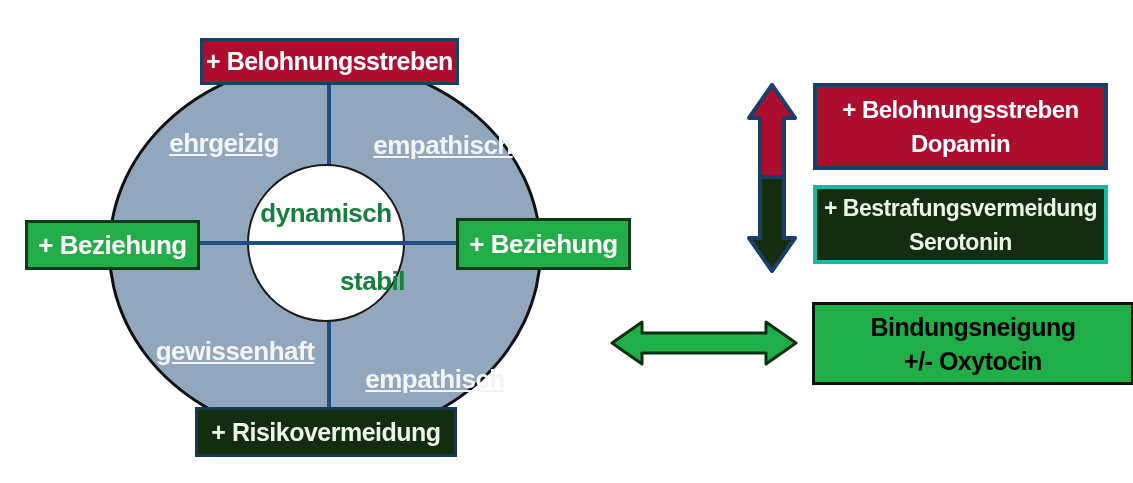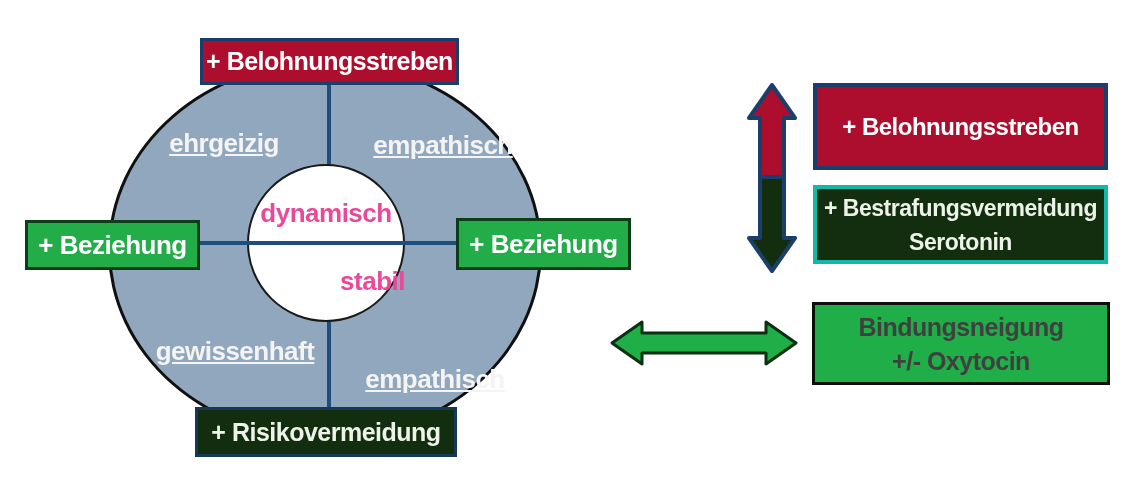--- a/index.html
+++ b/index.html
@@ -19,39 +19,39 @@
     position:absolute;left:247px;top:164px;width:158px;height:158px;
     background:#ffffff;border:2px solid #1a1a1a;border-radius:50%;z-index:3;
   }
   .h-line{position:absolute;left:200px;top:241px;width:256px;height:4px;background:#1e4e7d;z-index:4;}
 
   .quad-label{
     position:absolute;z-index:2;color:#f4f4f4;font-size:26px;text-align:center;width:180px;text-decoration:underline;
   }
   .center-label{
     position:absolute;left:247px;width:158px;text-align:center;z-index:5;
-    color:#ec4899;font-size:26px;
+    color:#15803d;font-size:26px;
   }
 
   .axis-box{
     position:absolute;z-index:6;display:flex;align-items:center;justify-content:center;
     color:#ffffff;font-size:24px;text-align:center;
   }
   .box-top{left:200px;top:38px;width:259px;height:47px;background:#ad0e2e;border:3px solid #1c3e6b;font-size:25px;}
   .box-bottom{left:195px;top:407px;width:262px;height:50px;background:#122e0e;border:3px solid #143a56;color:#eef3ea;font-size:25px;}
   .box-left{left:25px;top:220px;width:175px;height:50px;background:#22ad49;border:3px solid #0c3c18;font-size:26px;}
   .box-right{left:456px;top:218px;width:175px;height:52px;background:#22ad49;border:3px solid #0c3c18;font-size:26px;}
 
   .legend-box{
     position:absolute;z-index:6;display:flex;flex-direction:column;align-items:center;justify-content:center;
     color:#ffffff;text-align:center;line-height:34px;
   }
   .legend-red{left:813px;top:83px;width:295px;height:87px;background:#ad0e2e;border:4px solid #1c3e6b;font-size:24px;}
   .legend-darkgreen{left:813px;top:185px;width:295px;height:79px;background:#122e0e;border:4px solid #14b8a6;color:#eef3ea;font-size:23px;}
-  .legend-green{left:812px;top:302px;width:298px;height:83px;background:#1fae47;border:3px solid #0b100a;color:#404040;font-size:25px;}
+  .legend-green{left:812px;top:302px;width:322px;height:83px;background:#1fae47;border:3px solid #0b100a;color:#000000;font-size:25px;}
 
   .arrow-svg{position:absolute;z-index:5;}
   .arrow-vert{left:744px;top:82px;}
   .arrow-horiz{left:609px;top:318px;}
 </style>
 </head>
 <body>
 
 <div class="stage">
 
@@ -85,20 +85,21 @@
     <path d="M28 3 L51 36 L40 36 L40 97 L16 97 L16 36 L5 36 Z" fill="#ad0e2e" stroke="#1c3e6b" stroke-width="4" stroke-linejoin="round"></path>
     <path d="M28 189 L51 156 L40 156 L40 95 L16 95 L16 156 L5 156 Z" fill="#122e0e" stroke="#1c3e6b" stroke-width="4" stroke-linejoin="round"></path>
   </svg>
 
   <svg class="arrow-svg arrow-horiz" width="190" height="50" viewBox="0 0 190 50">
     <path d="M3 25 L33 4 L33 15 L157 15 L157 4 L187 25 L157 46 L157 35 L33 35 L33 46 Z" fill="#1fae47" stroke="#0a2f12" stroke-width="3" stroke-linejoin="round"></path>
   </svg>
 
   <div class="legend-box legend-red">
     <span>+ Belohnungsstreben</span>
+    <span>Dopamin</span>
   </div>
   <div class="legend-box legend-darkgreen">
     <span>+ Bestrafungsvermeidung</span>
     <span>Serotonin</span>
   </div>
   <div class="legend-box legend-green">
     <span>Bindungsneigung</span>
     <span>+/- Oxytocin</span>
   </div>
 

